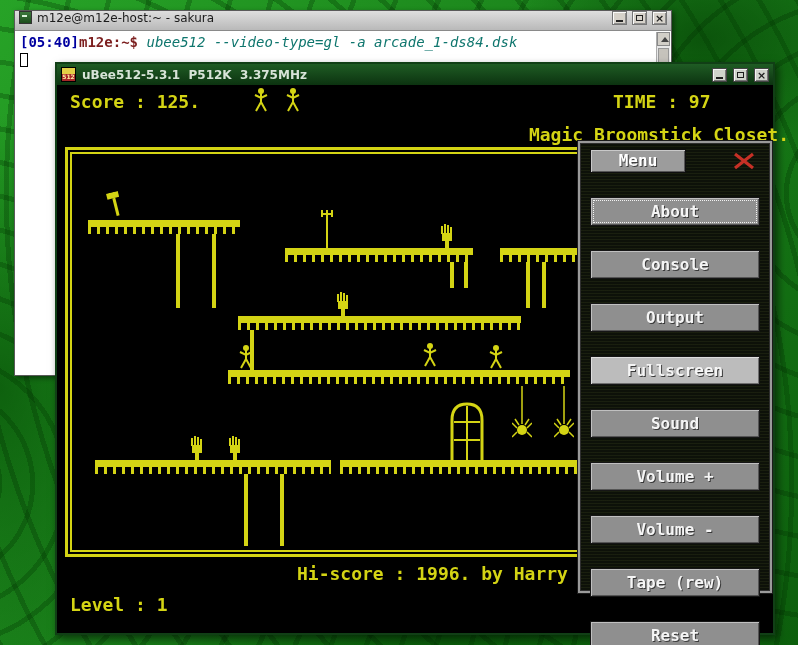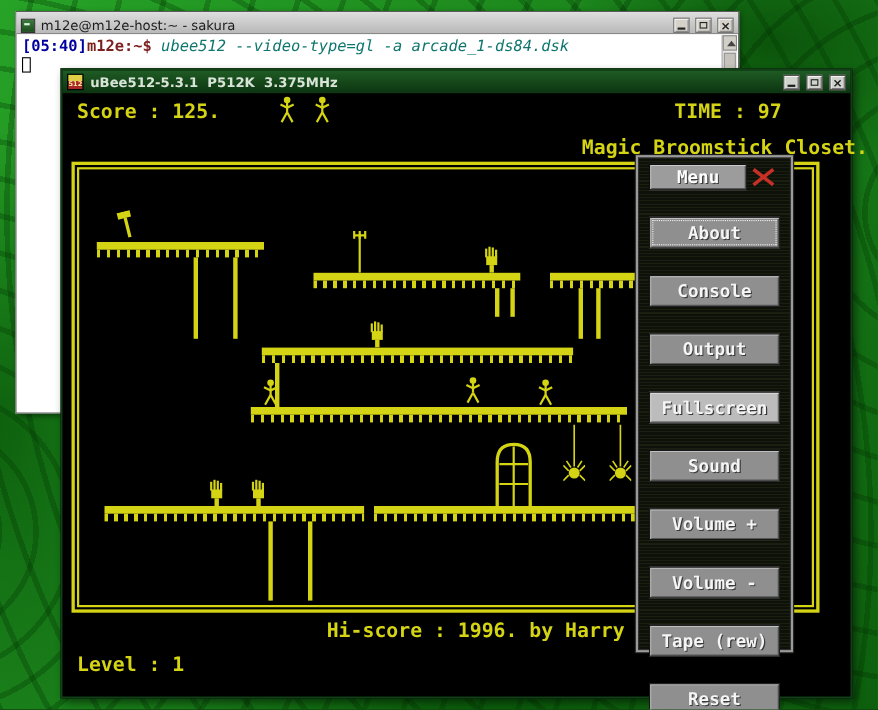--- a/index.html
+++ b/index.html
@@ -25,21 +25,21 @@
   }
 
   
   .terminal-window{
     position:absolute;left:14px;top:10px;width:658px;height:366px;
     background:#ffffff;border:1px solid #5a5a5a;z-index:1;
     box-shadow:2px 2px 5px rgba(0,0,0,.45);
   }
   .t-titlebar{
     height:20px;background:linear-gradient(#dedede,#b9b9b9);
-    border-bottom:1px solid #8a8a8a;display:flex;align-items:flex-end;
+    border-bottom:1px solid #8a8a8a;display:flex;align-items:flex-start;
     padding:0 4px;gap:5px;
   }
   .term-icon{
     width:13px;height:13px;background:linear-gradient(#3c7a3c,#1d4d1d);
     border:1px solid #333;flex:0 0 auto;position:relative;
   }
   .term-icon::after{content:"";position:absolute;left:2px;top:3px;width:5px;height:2px;background:#d9f2d9;}
   .t-title{flex:1;font-size:12px;color:#1c1c1c;white-space:nowrap;overflow:hidden;}
   .win-btn{
     width:15px;height:14px;background:#d6d2ca;border:1px solid #767676;position:relative;
@@ -119,21 +119,21 @@
     position:absolute;height:14px;
     background:
       linear-gradient(var(--gy),var(--gy)) 0 0/100% 7px no-repeat,
       repeating-linear-gradient(90deg,var(--gy) 0 3px,transparent 3px 9px) 0 7px/100% 7px no-repeat;
   }
   .ladder{position:absolute;width:4px;background:var(--gy);}
   .sprite{position:absolute;color:var(--gy);line-height:0;}
 
   
   .menu-panel{
-    position:absolute;left:521px;top:56px;width:143px;height:452px;z-index:10;
+    position:absolute;left:521px;top:56px;width:194px;height:452px;z-index:10;
     background:#0d1109;
     background-image:repeating-linear-gradient(0deg,rgba(70,80,35,.22) 0 1px,transparent 1px 3px);
     border:2px solid #9a9a9a;
     box-shadow:0 0 0 1px #1c1c1c, inset 0 0 0 1px #2f2f2f;
     padding:6px 10px;
   }
   .menu-header{display:flex;align-items:center;height:24px;}
   .menu-title{
     width:96px;height:24px;background:#9c9c9c;border:1px solid #0f0f0f;
     box-shadow:inset 1px 1px 0 #c9c9c9, inset -1px -1px 0 #565656;

